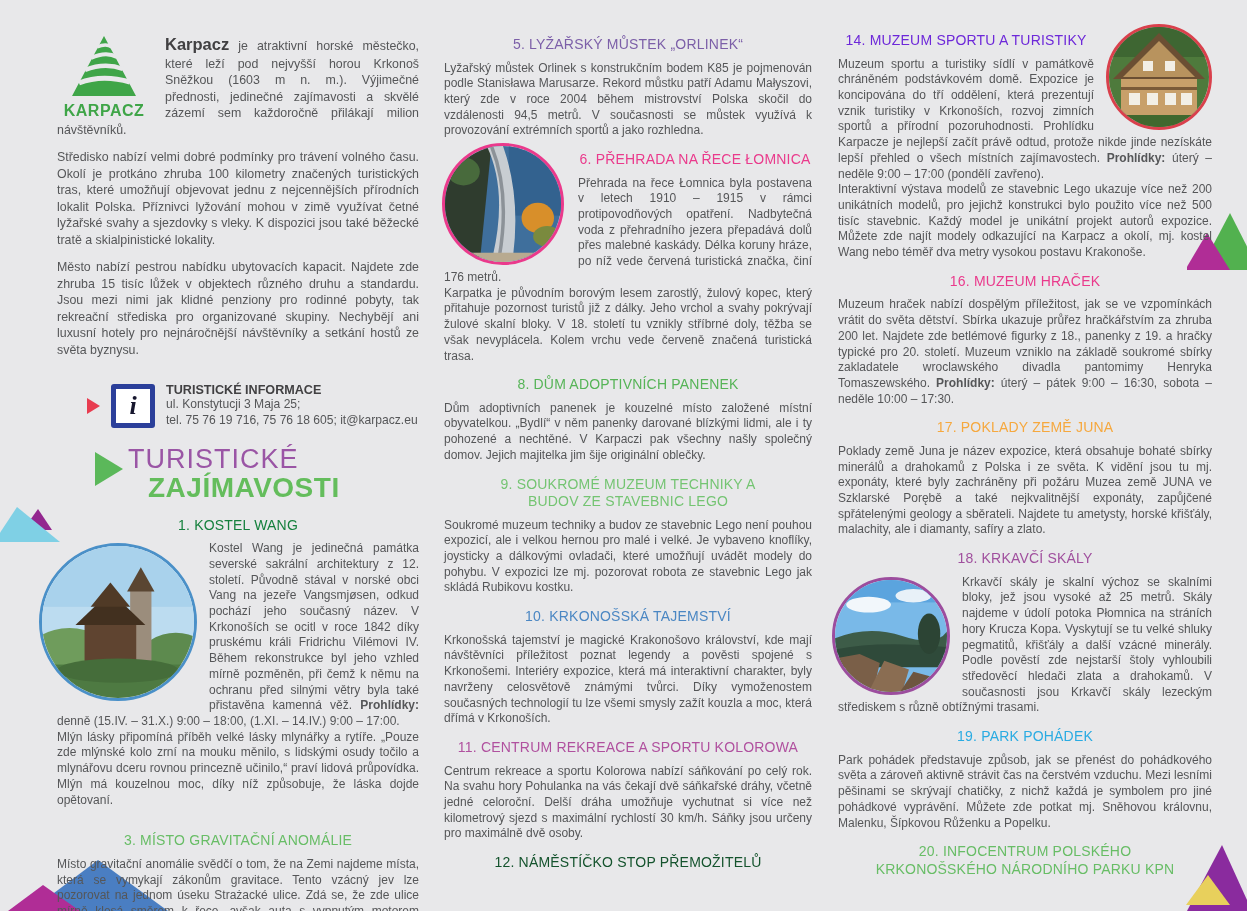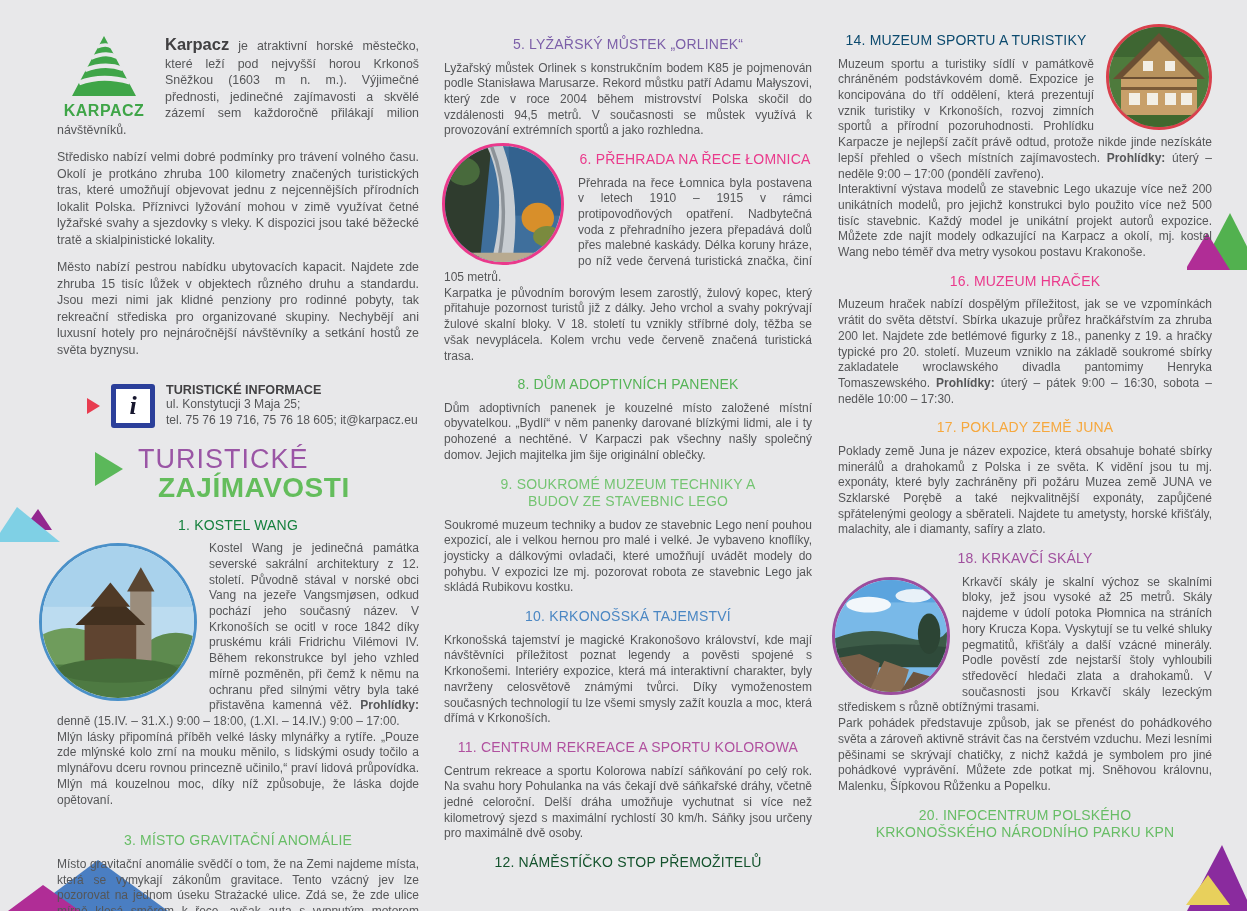--- a/index.html
+++ b/index.html
@@ -18,21 +18,21 @@
   .intro-lead{font-size:16.5px;font-weight:bold;color:#414042;}
 
   .info-row{display:flex;align-items:center;gap:11px;margin:14px 0 6px 30px;clear:both;}
   .arrow-red{width:0;height:0;border-left:13px solid #e83c50;border-top:8px solid transparent;border-bottom:8px solid transparent;flex:0 0 auto;}
   .info-sq{width:44px;height:44px;background:#fff;border:5px solid #2b3f9a;border-radius:3px;box-sizing:border-box;
            display:flex;align-items:center;justify-content:center;flex:0 0 auto;
            font-family:"Liberation Serif",serif;font-style:italic;font-weight:bold;font-size:26px;color:#16162e;}
   .info-title{font-weight:bold;font-size:12.6px;color:#414042;}
   .info-line{font-size:12.1px;line-height:1.3;}
 
-  .main-heading{display:flex;gap:15px;margin:16px 0 2px 38px;align-items:flex-start;}
+  .main-heading{display:flex;gap:5px;margin:16px 0 2px 38px;align-items:flex-start;}
   .arrow-green{width:0;height:0;border-left:28px solid #5bb85a;border-top:17px solid transparent;border-bottom:17px solid transparent;margin-top:7px;flex:0 0 auto;}
   .mh1{font-size:27px;letter-spacing:1px;line-height:1.05;}
   .mh2{font-size:28px;font-weight:bold;letter-spacing:.5px;line-height:1.05;margin-left:20px;}
 
   .sec{display:flow-root;}
   .sec-h{font-size:14px;font-weight:normal;text-align:center;margin:12px 0 7px;line-height:1.25;letter-spacing:.2px;}
   .sec-p{font-size:12px;line-height:1.31;text-align:justify;margin:0;color:#555658;}
 
   .photo{border-radius:50%;box-sizing:border-box;overflow:hidden;border:3px solid #888;}
   .photo svg{display:block;width:100%;height:100%;}
@@ -149,21 +149,21 @@
           <path d="M0,0 L40,0 L30,100 L0,100 Z" fill="#2f3c2e"></path>
           <path d="M36,0 Q55,40 40,100 L58,100 Q66,45 50,0 Z" fill="#c8cdd2"></path>
           <path d="M40,0 Q57,42 46,100" stroke="#8c9298" stroke-width="3" fill="none"></path>
           <ellipse cx="16" cy="22" rx="14" ry="12" fill="#486a3c"></ellipse>
           <ellipse cx="80" cy="62" rx="14" ry="13" fill="#d88f2a"></ellipse>
           <ellipse cx="88" cy="78" rx="12" ry="9" fill="#7a8a3e"></ellipse>
           <rect x="0" y="92" width="100" height="8" fill="#b8aa90"></rect>
         </svg>
       </div>
       <h3 class="sec-h" style="color: rgb(234, 58, 140);">6. PŘEHRADA NA ŘECE ŁOMNICA</h3>
-      <p class="sec-p">Přehrada na řece Łomnica byla postavena v letech 1910 – 1915 v rámci protipovodňových opatření. Nadbytečná voda z přehradního jezera přepadává dolů přes malebné kaskády. Délka koruny hráze, po níž vede červená turistická značka, činí 105 metrů.</p>
+      <p class="sec-p">Přehrada na řece Łomnica byla postavena v letech 1910 – 1915 v rámci protipovodňových opatření. Nadbytečná voda z přehradního jezera přepadává dolů přes malebné kaskády. Délka koruny hráze, po níž vede červená turistická značka, činí 176 metrů.</p>
     </div>
 
     <div class="sec">
       <p class="sec-p">Karpatka je původním borovým lesem zarostlý, žulový kopec, který přitahuje pozornost turistů již z dálky. Jeho vrchol a svahy pokrývají žulové skalní bloky. V 18. století tu vznikly stříbrné doly, těžba se však nevyplácela. Kolem vrchu vede červeně značená turistická trasa.</p>
     </div>
 
     <div class="sec">
       <h3 class="sec-h" style="color: rgb(86, 180, 87);">8. DŮM ADOPTIVNÍCH PANENEK</h3>
       <p class="sec-p">Dům adoptivních panenek je kouzelné místo založené místní obyvatelkou. „Bydlí“ v něm panenky darované blízkými lidmi, ale i ty pohozené a nechtěné. V Karpaczi pak všechny našly společný domov. Jejich majitelka jim šije originální oblečky.</p>
     </div>
@@ -205,21 +205,21 @@
             <rect x="20" y="66" width="11" height="12"></rect>
               <rect x="38" y="66" width="11" height="12"></rect>
             <rect x="56" y="66" width="11" height="12"></rect>
               <rect x="72" y="66" width="11" height="12"></rect>
             <rect x="34" y="34" width="10" height="10"></rect>
               <rect x="56" y="34" width="10" height="10"></rect>
           </g>
           <rect x="0" y="88" width="100" height="12" fill="#40682e"></rect>
         </svg>
       </div>
-      <h3 class="sec-h" style="margin-top: 8px; color: #0c4a6e;">14. MUZEUM SPORTU A TURISTIKY</h3>
+      <h3 class="sec-h" style="margin-top: 8px; color: #6d28d9;">14. MUZEUM SPORTU A TURISTIKY</h3>
       <p class="sec-p"><span>Muzeum sportu a turistiky sídlí v památkově chráněném podstávkovém domě. Expozice je koncipována do tří oddělení, která prezentují vznik turistiky v Krkonoších, rozvoj zimních sportů a přírodní pozoruhodnosti. Prohlídku Karpacze je nejlepší začít právě odtud, protože nikde jinde nezískáte lepší přehled o všech místních zajímavostech. </span><b>Prohlídky:</b><span> úterý – neděle 9:00 – 17:00 (pondělí zavřeno).</span></p>
     </div>
 
     <div class="sec">
       <p class="sec-p">Interaktivní výstava modelů ze stavebnic Lego ukazuje více než 200 unikátních modelů, pro jejichž konstrukci bylo použito více než 500 tisíc stavebnic. Každý model je unikátní projekt autorů expozice. Můžete zde najít modely odkazující na Karpacz a okolí, mj. kostel Wang nebo téměř dva metry vysokou postavu Krakonoše.</p>
     </div>
 
     <div class="sec">
       <h3 class="sec-h" style="color: rgb(234, 58, 140);">16. MUZEUM HRAČEK</h3>
       <p class="sec-p"><span>Muzeum hraček nabízí dospělým příležitost, jak se ve vzpomínkách vrátit do světa dětství. Sbírka ukazuje průřez hračkářstvím za zhruba 200 let. Najdete zde betlémové figurky z 18., panenky z 19. a hračky typické pro 20. století. Muzeum vzniklo na základě soukromé sbírky zakladatele wroclawského divadla pantomimy Henryka Tomaszewského. </span><b>Prohlídky:</b><span> úterý – pátek 9:00 – 16:30, sobota – neděle 10:00 – 17:30.</span></p>
@@ -243,20 +243,21 @@
           <ellipse cx="84" cy="48" rx="10" ry="18" fill="#2c4434"></ellipse>
           <polygon points="0,100 0,70 22,66 40,74 34,100" fill="#7a5f48"></polygon>
           <polygon points="30,100 44,72 66,80 60,100" fill="#8a6d52"></polygon>
           <polygon points="58,100 70,82 92,88 88,100" fill="#6d5540"></polygon>
         </svg>
       </div>
       <p class="sec-p">Krkavčí skály je skalní výchoz se skalními bloky, jež jsou vysoké až 25 metrů. Skály najdeme v údolí potoka Płomnica na stráních hory Krucza Kopa. Vyskytují se tu velké shluky pegmatitů, křišťály a další vzácné minerály. Podle pověstí zde nejstarší štoly vyhloubili středověcí hledači zlata a drahokamů. V současnosti jsou Krkavčí skály lezeckým střediskem s různě obtížnými trasami.</p>
     </div>
 
     <div class="sec">
+      <h3 class="sec-h" style="color: rgb(42, 171, 226);">19. PARK POHÁDEK</h3>
       <p class="sec-p">Park pohádek představuje způsob, jak se přenést do pohádkového světa a zároveň aktivně strávit čas na čerstvém vzduchu. Mezi lesními pěšinami se skrývají chatičky, z nichž každá je symbolem pro jiné pohádkové vyprávění. Můžete zde potkat mj. Sněhovou královnu, Malenku, Šípkovou Růženku a Popelku.</p>
     </div>
 
     <div class="sec">
       <h3 class="sec-h" style="max-width: 330px; margin-left: auto; margin-right: auto; color: rgb(104, 189, 102);">20. INFOCENTRUM POLSKÉHO KRKONOŠSKÉHO NÁRODNÍHO PARKU KPN</h3>
 
     </div>
 
   </div>
 

